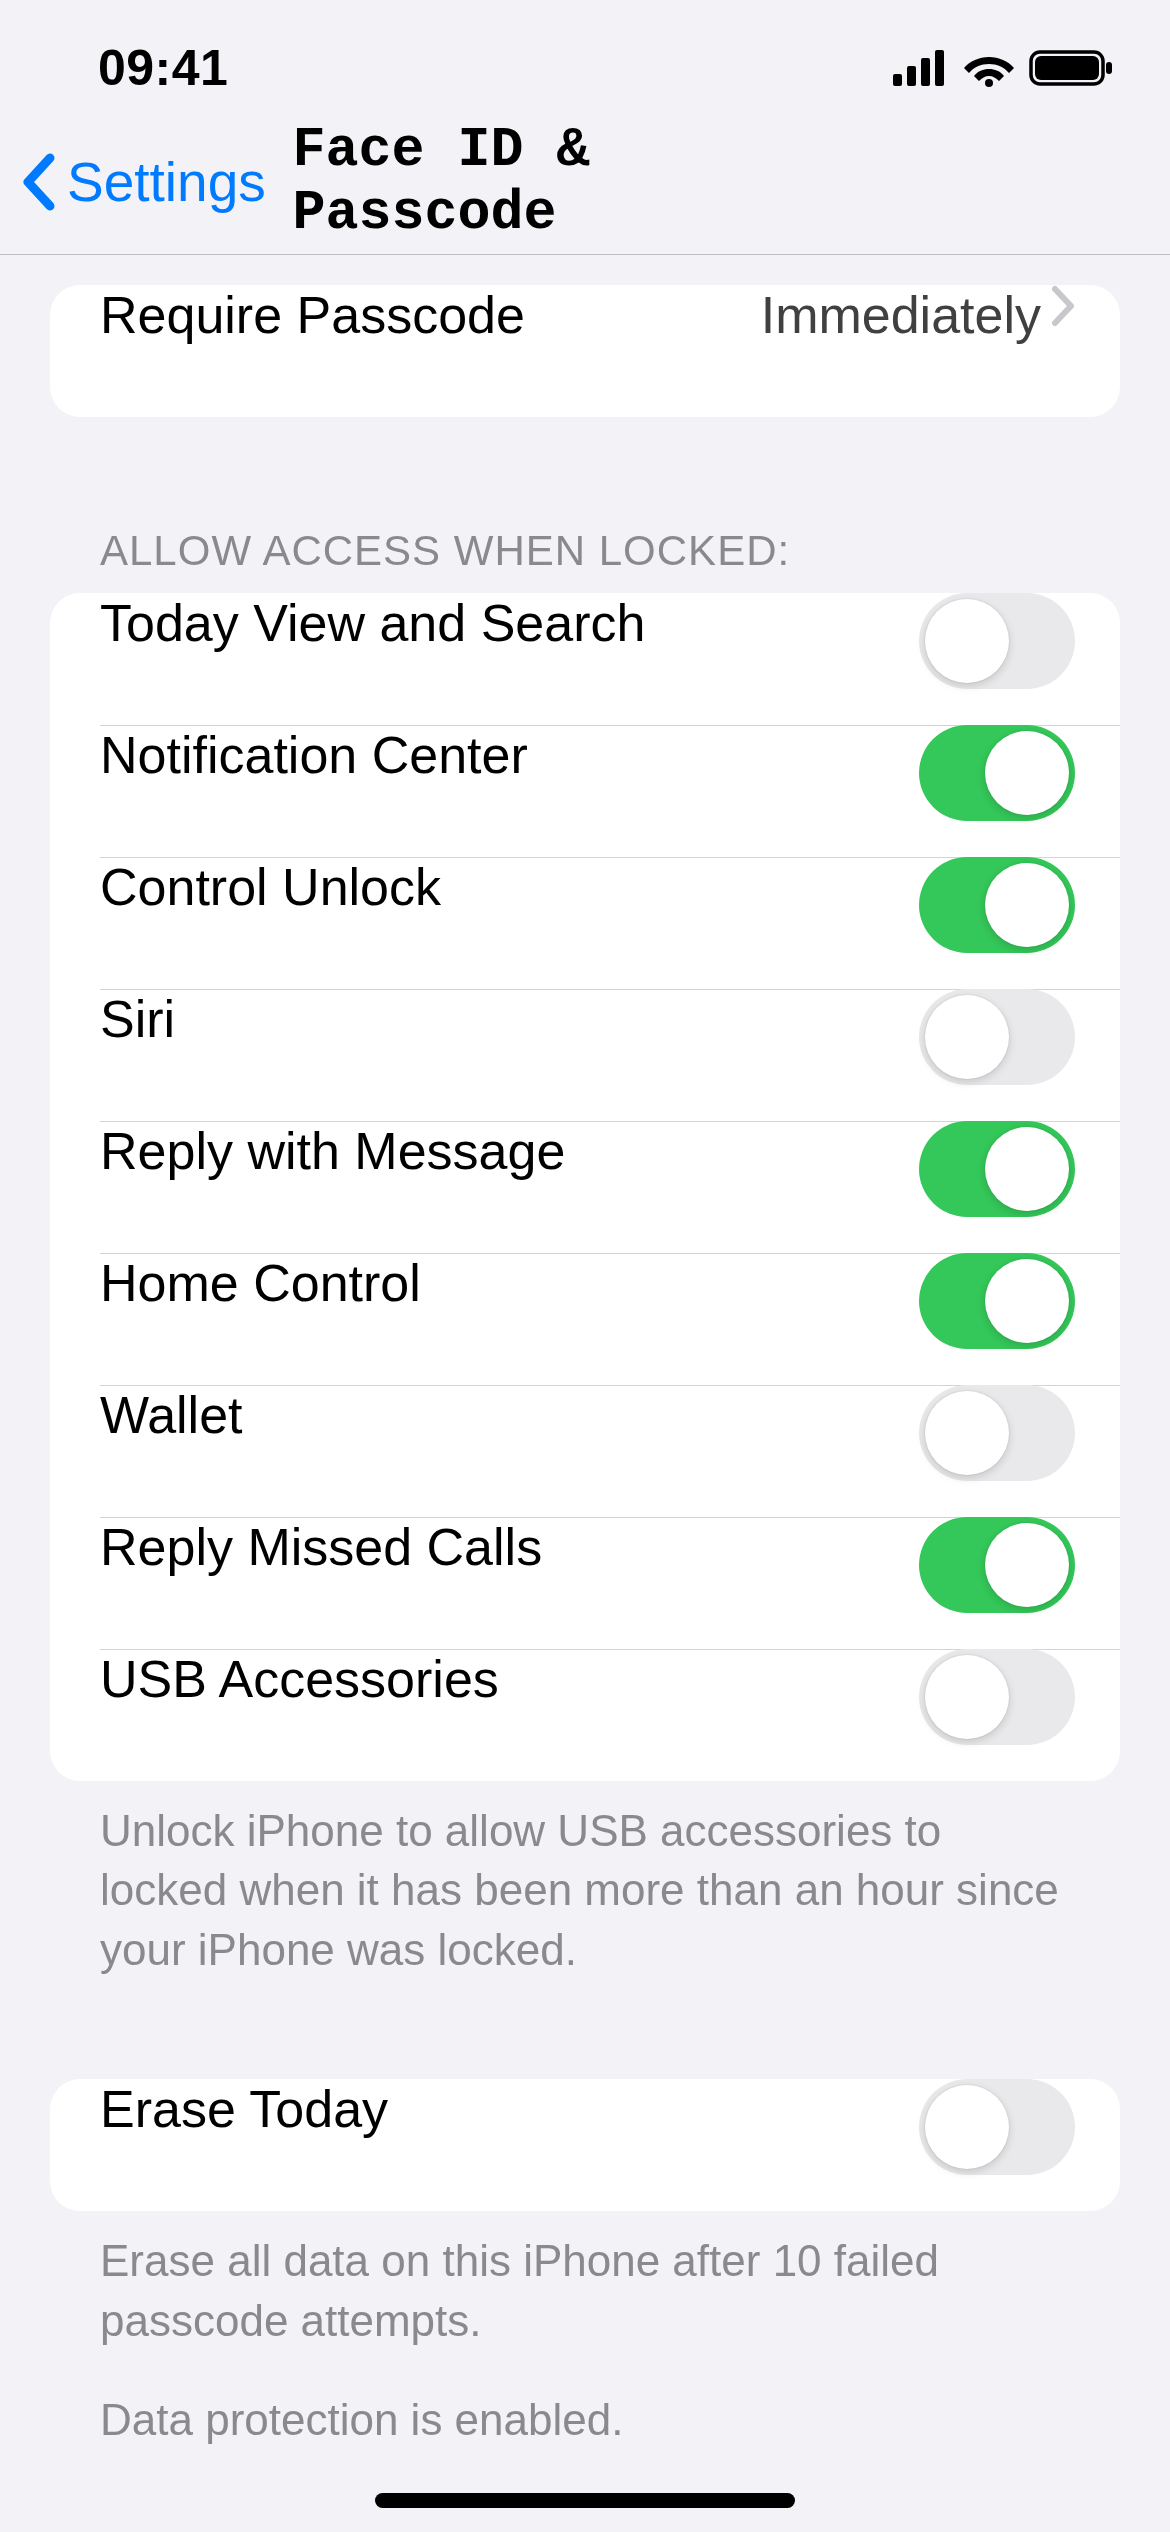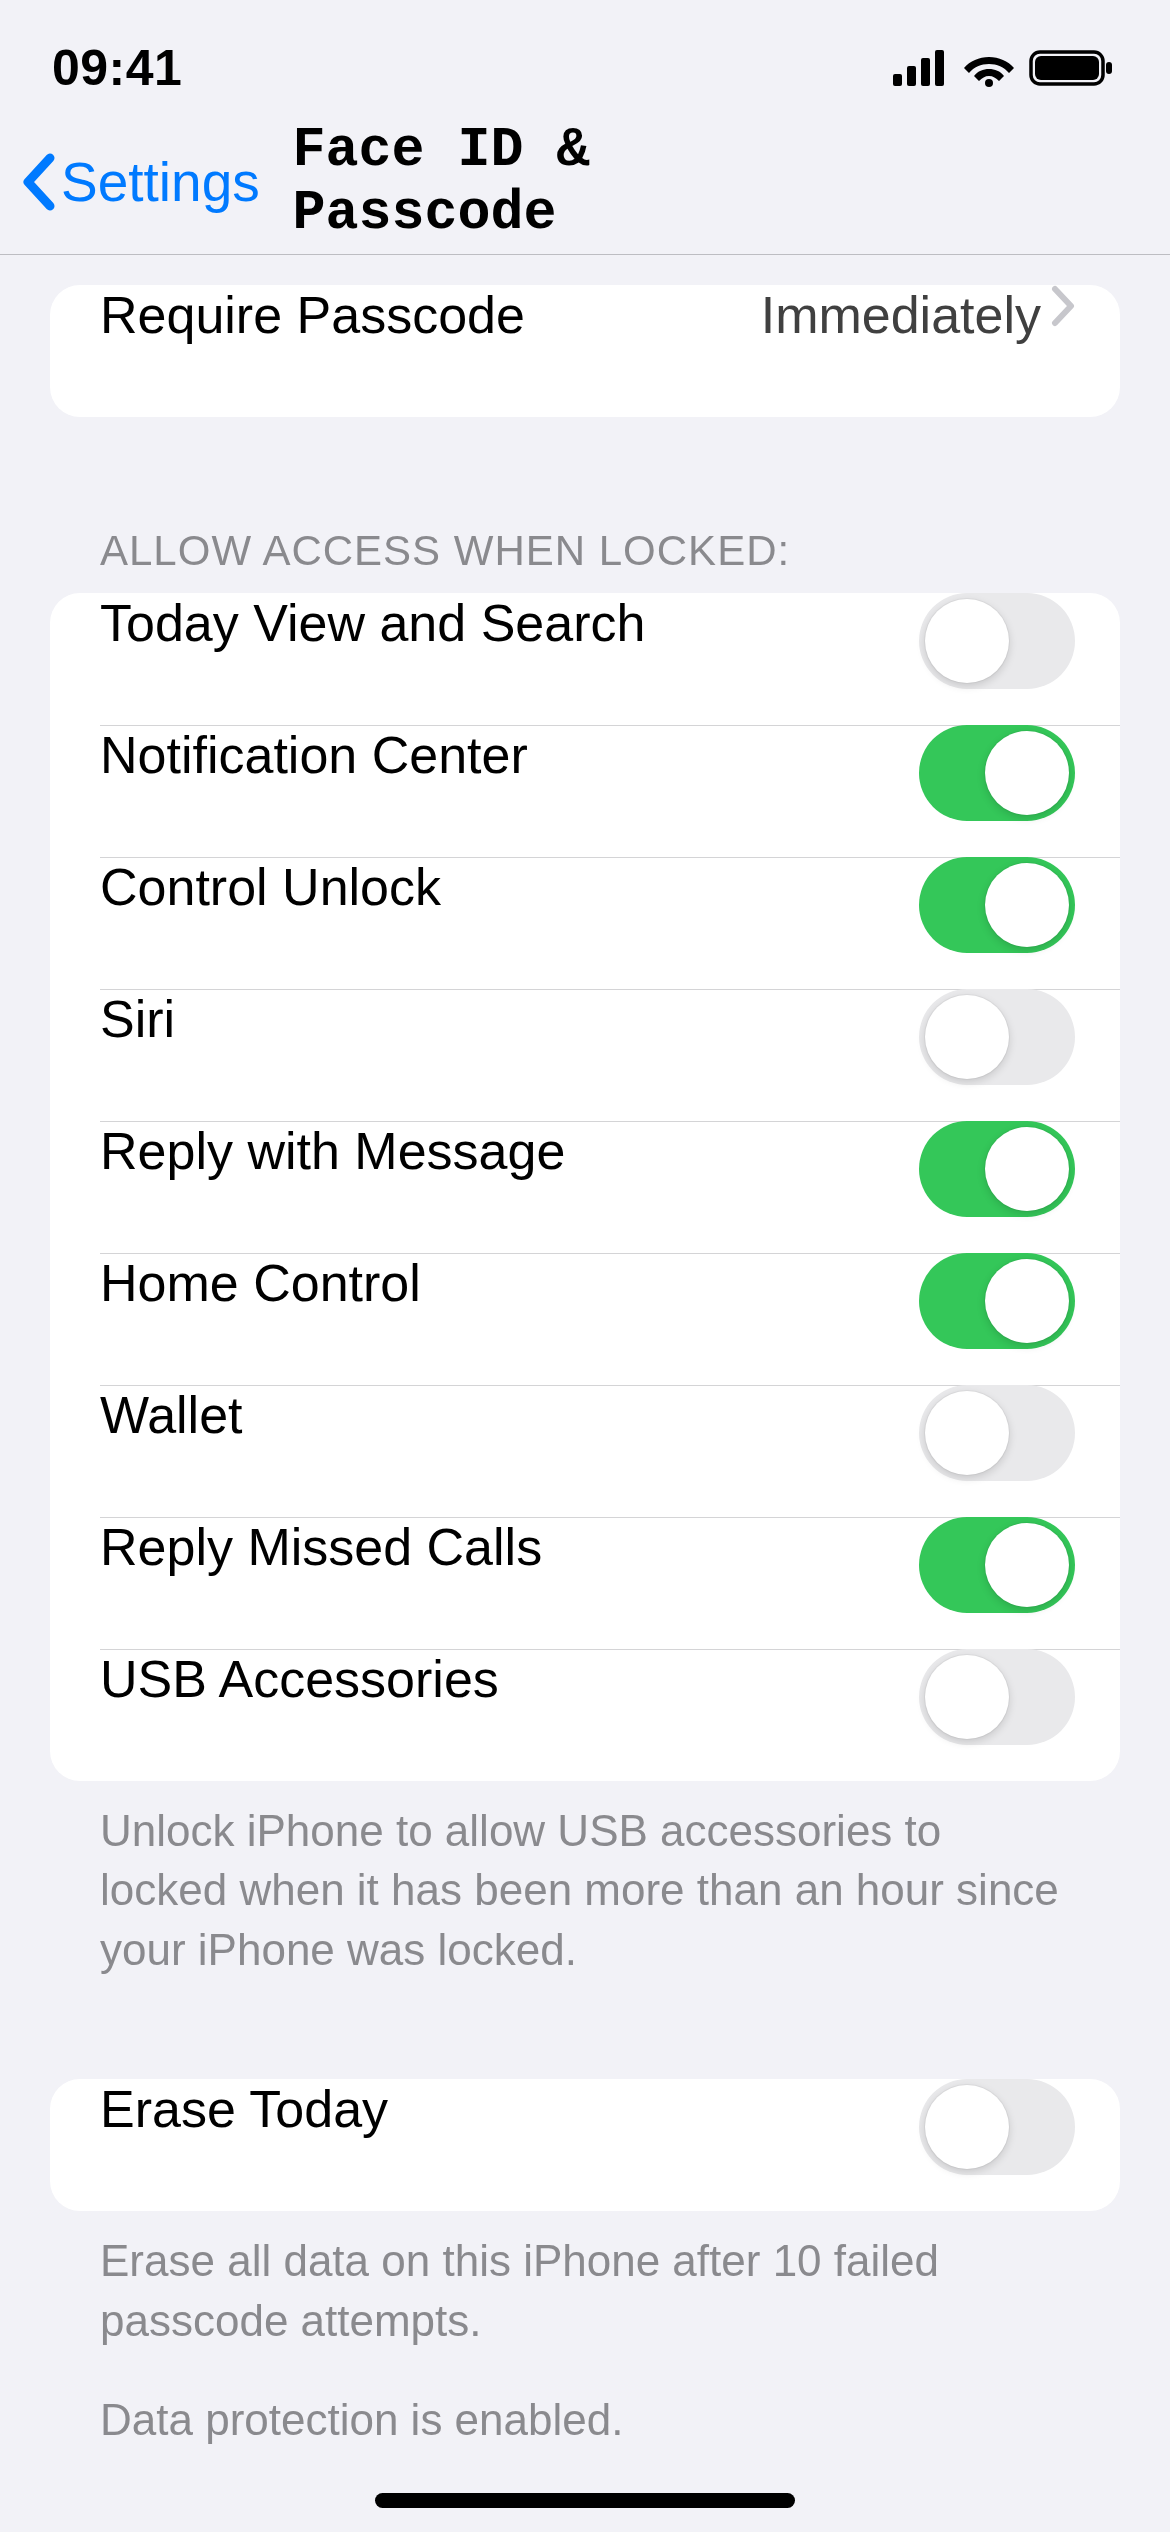--- a/index.html
+++ b/index.html
@@ -10,21 +10,21 @@
     color: #000;
     -webkit-font-smoothing: antialiased;
   }
 
   
   .status-bar {
     height: 110px;
     display: flex;
     align-items: center;
     justify-content: space-between;
-    padding: 25px 55px 0 52px;
+    padding: 25px 55px 0 98px;
   }
   .status-time {
     font-size: 50px;
     font-weight: 600;
     letter-spacing: 0.5px;
   }
   .status-right {
     display: flex;
     align-items: center;
     gap: 14px;
@@ -40,21 +40,21 @@
   .nav-back {
     position: absolute;
     left: 20px;
     top: 50%;
     transform: translateY(-50%);
     display: flex;
     align-items: center;
     color: #007aff;
     font-size: 55px;
     font-weight: 400;
-    gap: 1px;
+    gap: 7px;
     cursor: pointer;
   }
   .nav-back svg { display: block; }
   .nav-title {
     position: absolute;
     top: 50%;
     left: 50%;
     transform: translate(-50%, -50%);
     font-size: 55px;
     font-weight: 600;

